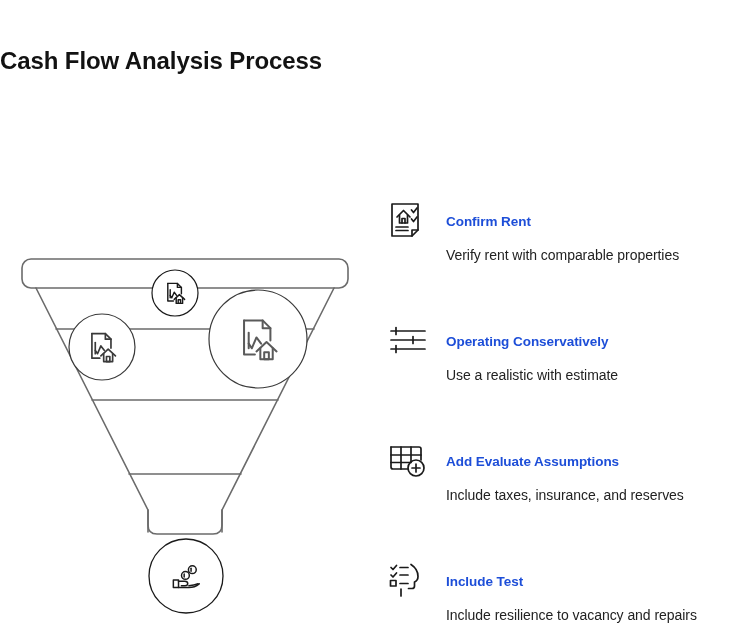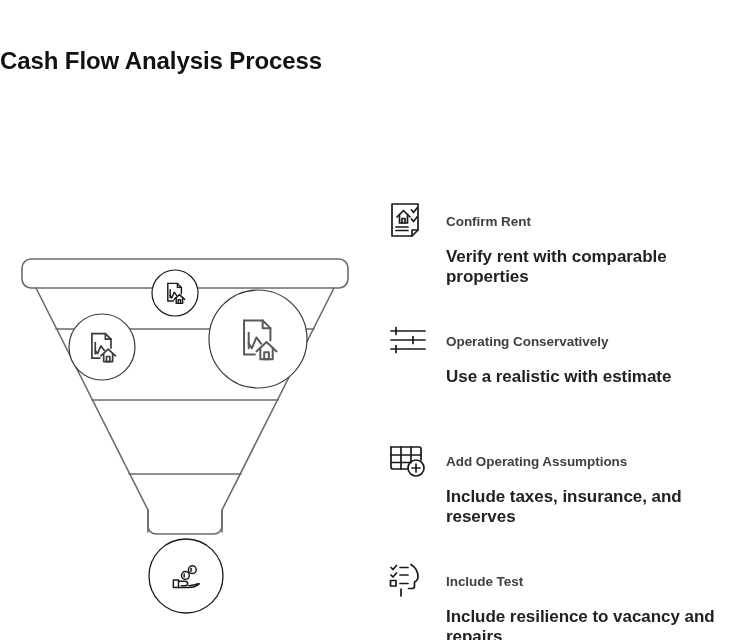--- a/index.html
+++ b/index.html
@@ -61,27 +61,27 @@
   }
   .step-text {
     position: absolute;
     left: 64px;
     top: 0;
     width: 300px;
   }
   .step-title {
     font-size: 13.5px;
     font-weight: bold;
-    color: #404040;
+    color: #1d4ed8;
     margin-top: 24px;
     letter-spacing: -0.05px;
   }
   .step-desc {
-    font-size: 17px;
-    font-weight: bold;
+    font-size: 14px;
+    font-weight: normal;
     color: #222222;
     margin-top: 18px;
     letter-spacing: -0.05px;
   }
 
   
   .bottom-caption {
     position: absolute;
     left: 62px;
     bottom: -3px;
@@ -222,21 +222,21 @@
         <line x1="5" y1="17" x2="35" y2="17"></line>
         <line x1="5" y1="24.5" x2="24" y2="24.5"></line>
         <line x1="15" y1="9" x2="15" y2="31"></line>
         <line x1="25" y1="9" x2="25" y2="24.5"></line>
         <circle cx="30" cy="30" r="8"></circle>
         <line x1="30" y1="26" x2="30" y2="34"></line>
         <line x1="26" y1="30" x2="34" y2="30"></line>
       </svg>
     </div>
     <div class="step-text">
-      <div class="step-title">Add Operating Assumptions</div>
+      <div class="step-title">Add Evaluate Assumptions</div>
       <div class="step-desc">Include taxes, insurance, and reserves</div>
     </div>
   </div>
 
   <div class="step">
     <div class="step-icon">
       <svg width="44" height="44" viewBox="0 0 44 44" fill="none" stroke="#1a1a1a" stroke-width="1.7" stroke-linecap="round" stroke-linejoin="round">
         <polyline points="5,9.5 7,11.5 10.5,7.5"></polyline>
         <line x1="14" y1="9.5" x2="22" y2="9.5"></line>
         <polyline points="5,17 7,19 10.5,15"></polyline>

